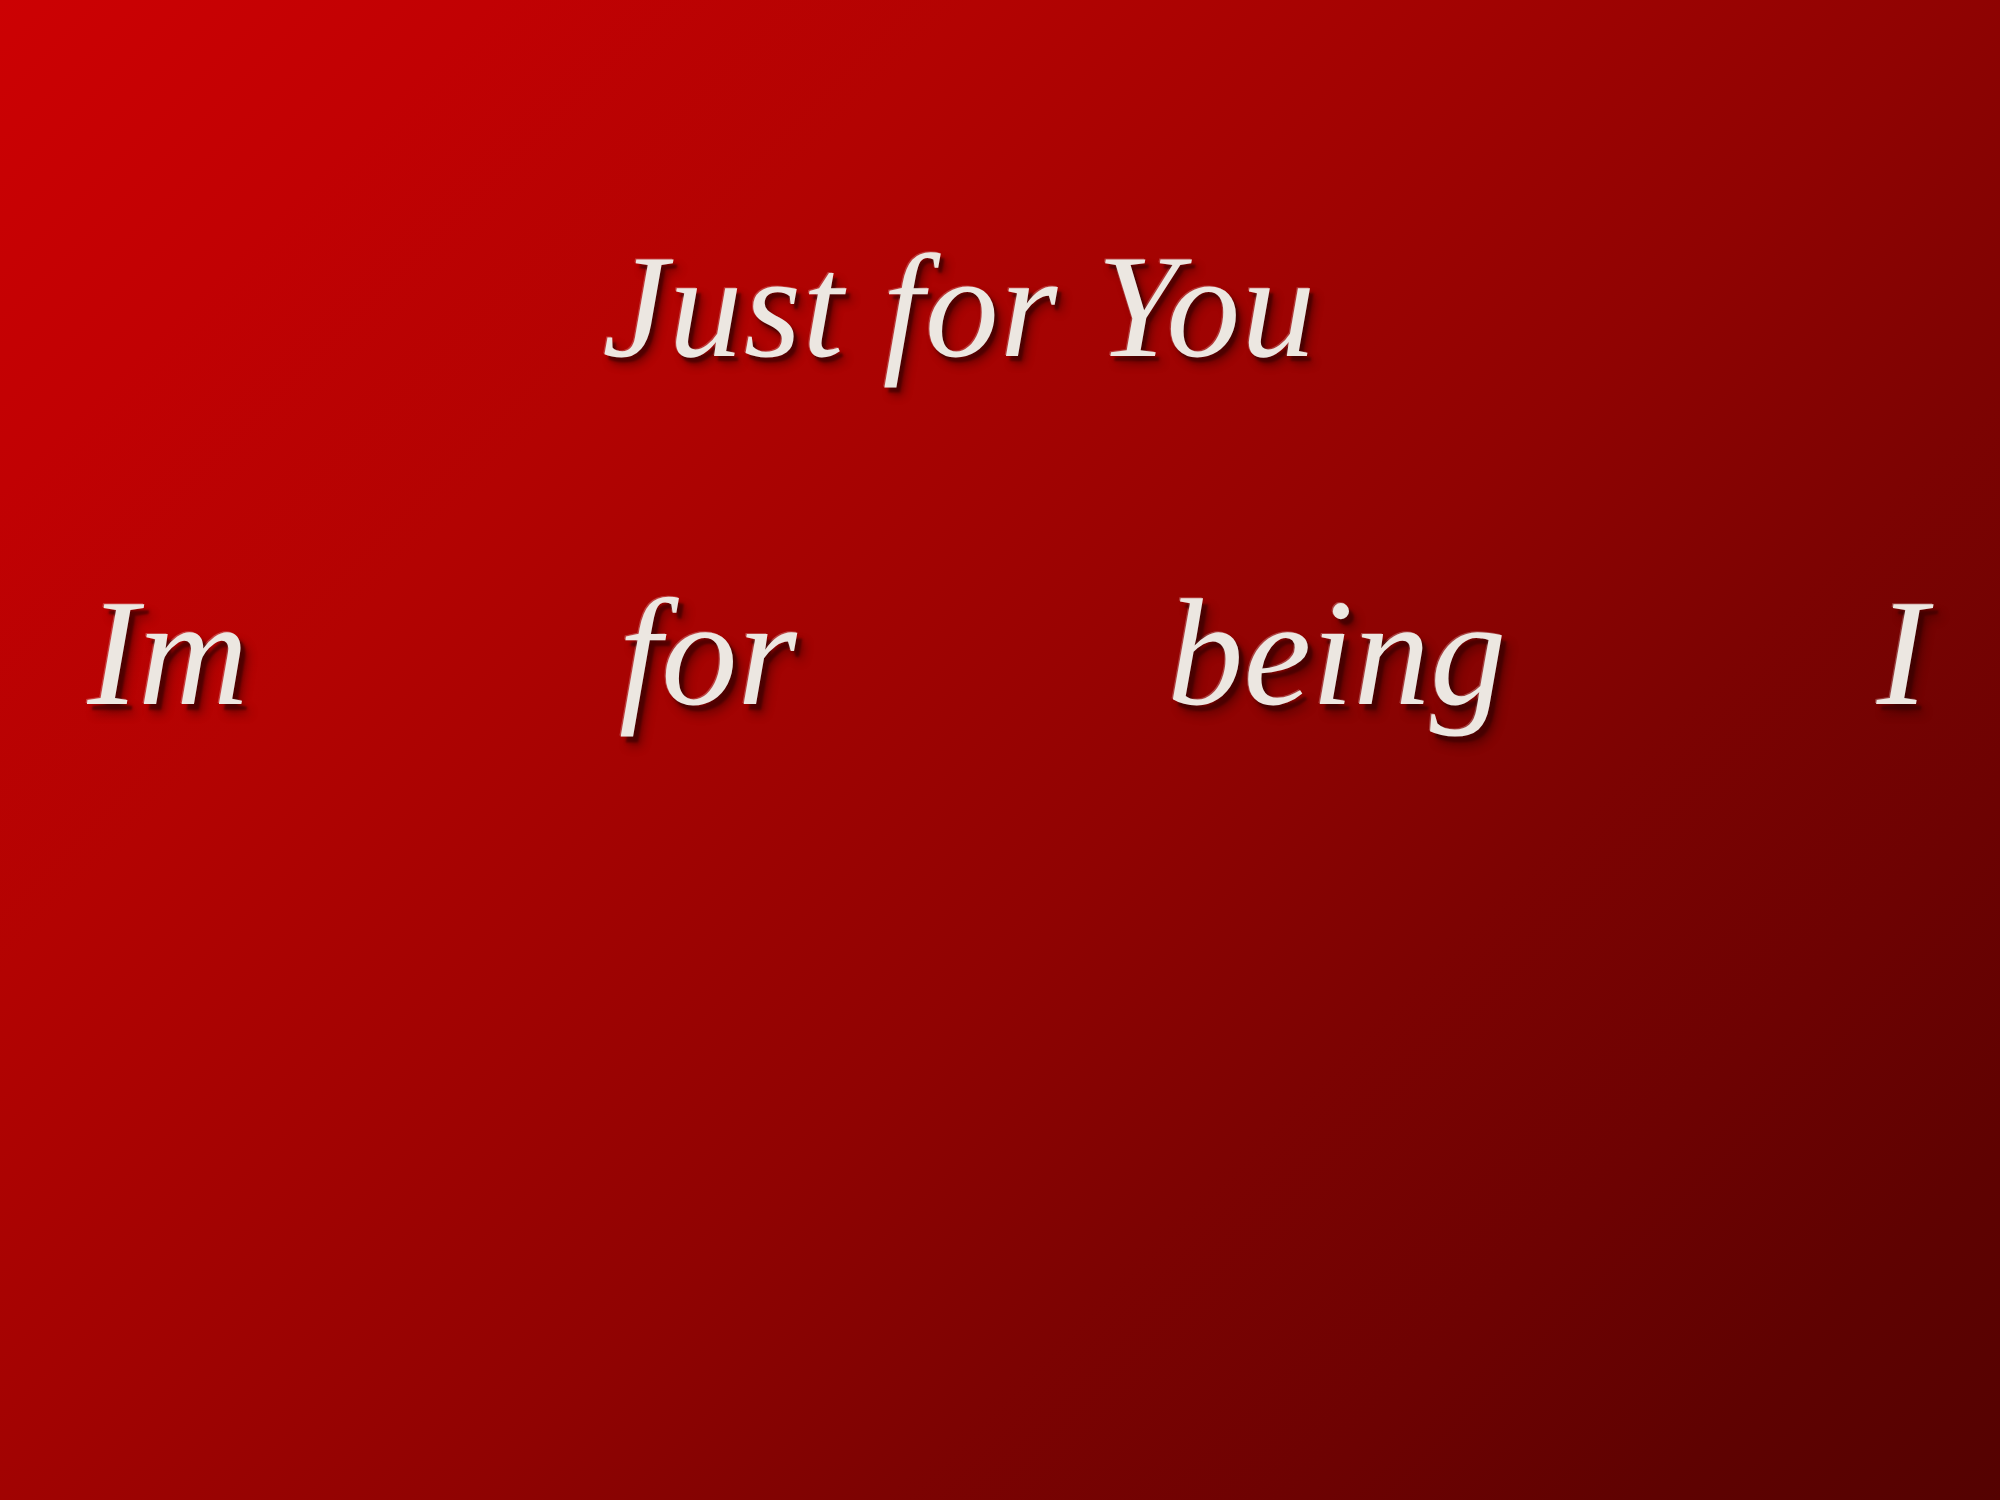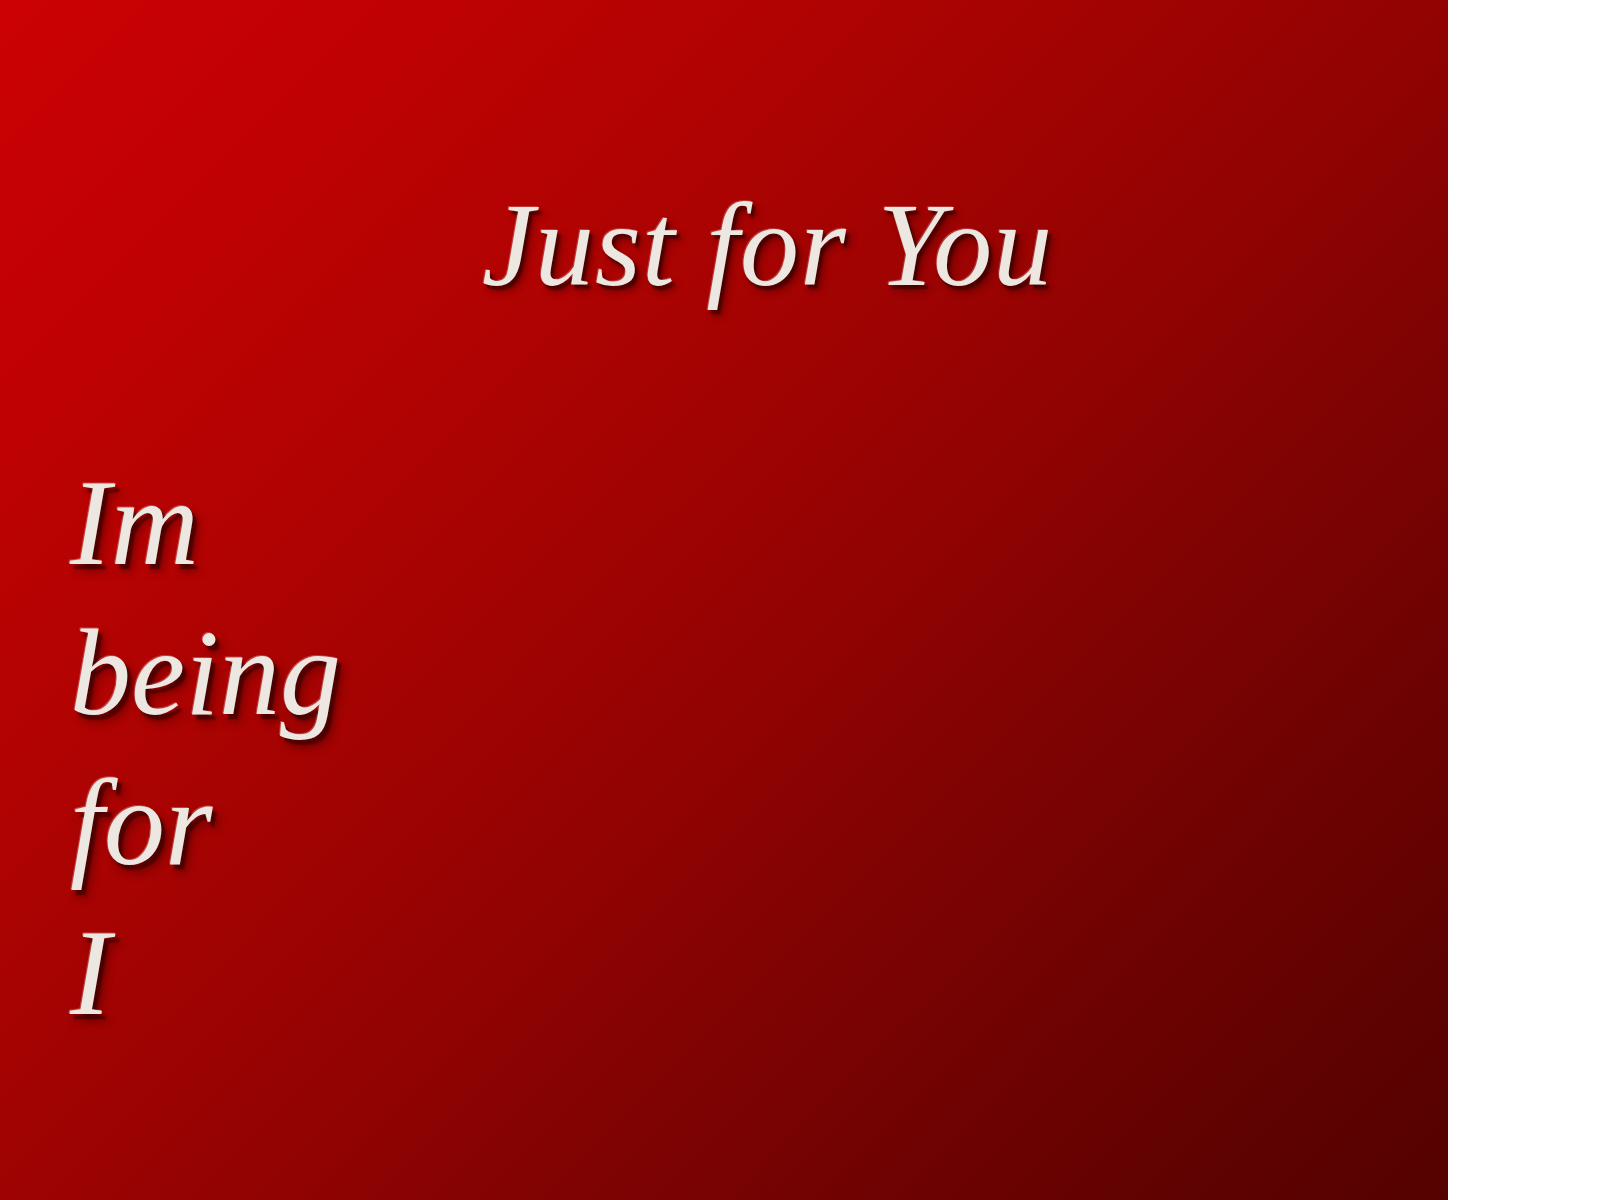--- a/index.html
+++ b/index.html
@@ -5,21 +5,21 @@
   html, body {
     margin: 0;
     padding: 0;
     width: 1600px;
     height: 1200px;
     overflow: hidden;
   }
 
   #slide {
     position: relative;
-    width: 1448px;
+    width: 1600px;
     height: 1200px;
     
     background:
       linear-gradient(135deg,
         #cc0103 0%,
         #c10103 14%,
         #b30302 28%,
         #a20302 42%,
         #900302 56%,
         #7d0302 68%,
@@ -74,21 +74,20 @@
        6px  8px 8px rgba(35, 0, 0, 0.42),
       -1px -1px 0px rgba(255, 255, 255, 0.25);
     white-space: nowrap;
   }
 
   
   .body-line.justified {
     display: flex;
     justify-content: space-between;
     width: 1472px;
-    flex-direction: column;
   }
 
   .body-line.justified .w {
     display: inline-block;
   }
 
   .body-line.flush {
     letter-spacing: 0px;
   }
 </style>
@@ -98,21 +97,21 @@
 <div id="slide">
 
   <div id="title-block">
     <h1 id="slide-title">Just for You</h1>
   </div>
 
   <div id="body-block">
 
     <div class="body-line justified">
       <span class="w">Im</span>
+      <span class="w">for</span>
       <span class="w">being</span>
-      <span class="w">for</span>
       <span class="w">I</span>
     </div>
 
 
   </div>
 
 </div>
 
 </body></html>

